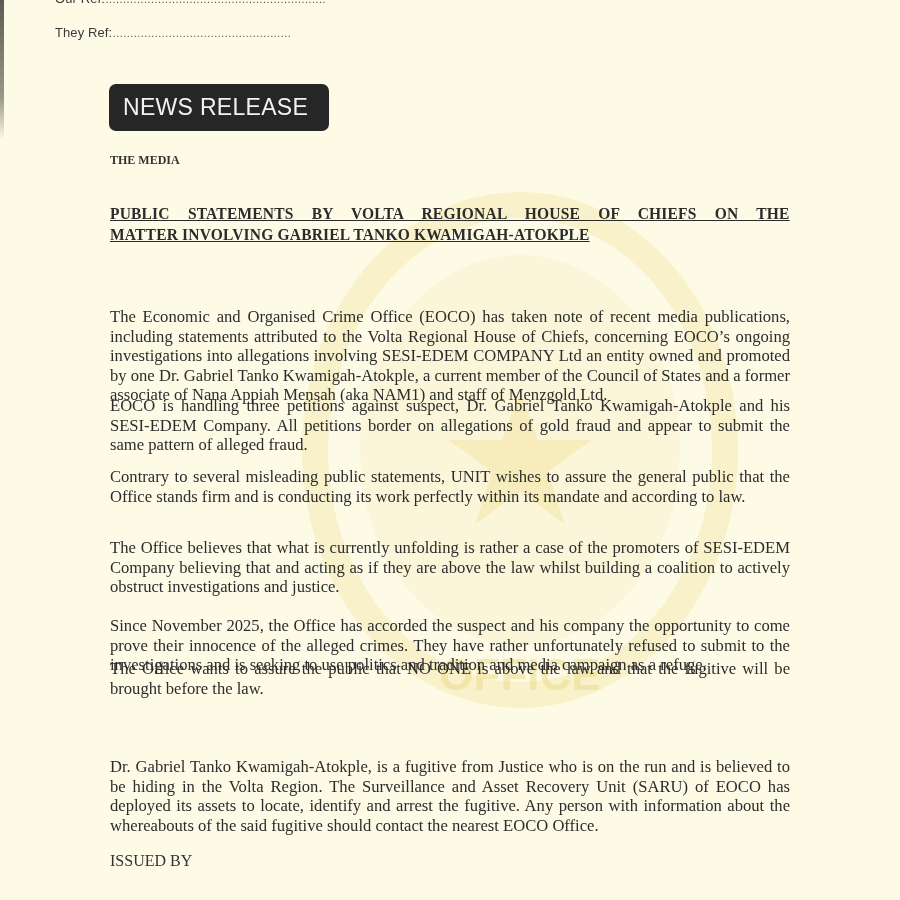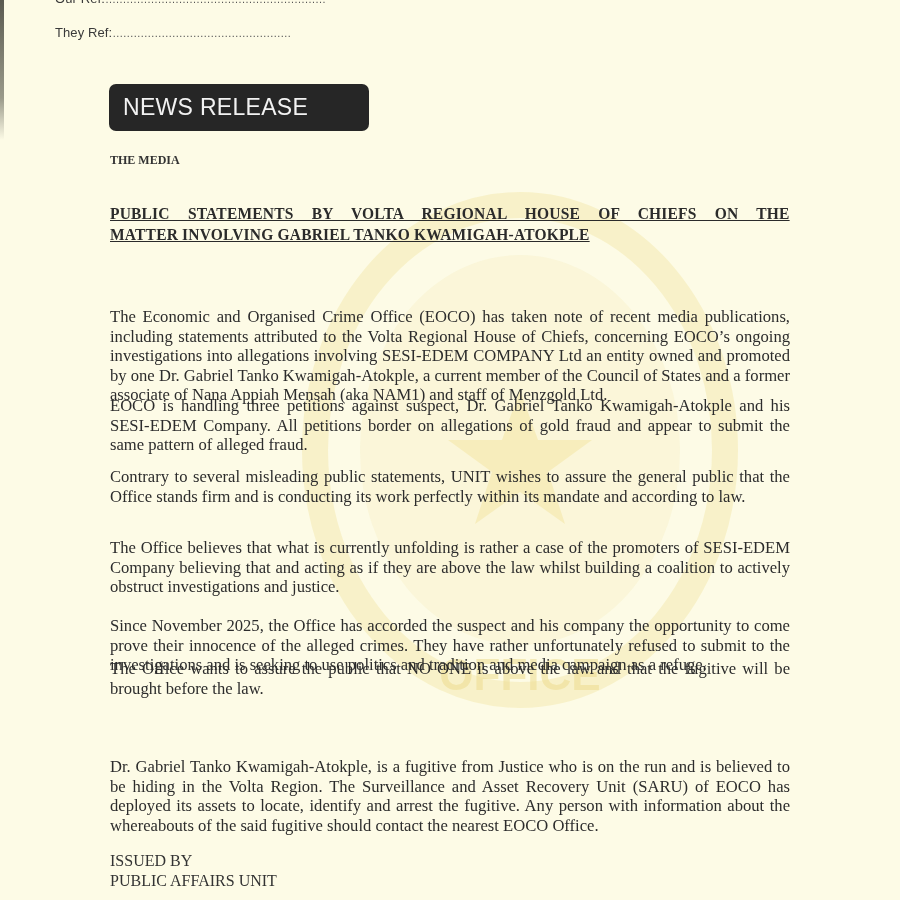--- a/index.html
+++ b/index.html
@@ -18,21 +18,21 @@
       pointer-events: none;
     }
     .refs {
       position: absolute; left: 55px; font-family: "Liberation Sans", "DejaVu Sans", sans-serif;
       font-size: 13px; color: #3a3a3a; letter-spacing: 0.1px;
     }
     .refs .dots { color: #555; letter-spacing: -0.5px; font-size: 11px; }
     .our-ref { top: -9px; }
     .your-ref { top: 25px; }
     .badge {
-      position: absolute; left: 109px; top: 84px; width: 260px; height: 47px;
+      position: absolute; left: 109px; top: 84px; width: 220px; height: 47px;
       background: #262626; border-radius: 7px; color: #f2f2f2;
       font-family: "Liberation Sans", "DejaVu Sans", sans-serif;
       font-size: 23px; line-height: 47px; text-indent: 14px;
       letter-spacing: 0.3px;
     }
     .to-line {
       position: absolute; left: 110px; top: 153px;
       font-weight: bold; font-size: 12px; color: #333;
     }
     .title {
@@ -52,21 +52,21 @@
     }
     .p1 { top: 259px; margin-top: 48px; }
     .p2 { top: 396px; }
     .p3 { top: 467px; }
     .p4 { top: 538px; }
     .p5 { top: 616px; }
     .p6 { top: 659px; }
     .p7 { top: 757px; }
     .issued {
       position: absolute; left: 110px; top: 851px;
-      font-size: 16px; line-height: 20px; color: #333;
+      font-size: 16px; line-height: 20px; color: #333; text-align: center;
     }
   </style>
 </head>
 <body>
 
 <div class="left-edge"></div>
 
 <svg class="watermark" viewBox="0 0 440 520">
   <ellipse cx="220" cy="260" rx="205" ry="245" fill="none" stroke="#f4eab0" stroke-width="26" opacity="0.55"></ellipse>
   <ellipse cx="220" cy="260" rx="160" ry="195" fill="#f7efbf" opacity="0.35"></ellipse>
@@ -93,14 +93,13 @@
 <div class="body-text p1">The Economic and Organised Crime Office (EOCO) has taken note of recent media publications, including statements attributed to the Volta Regional House of Chiefs, concerning EOCO’s ongoing investigations into allegations involving SESI-EDEM COMPANY Ltd an entity owned and promoted by one Dr. Gabriel Tanko Kwamigah-Atokple, a current member of the Council of States and a former associate of Nana Appiah Mensah (aka NAM1) and staff of Menzgold Ltd.</div>
 <div class="body-text p2">EOCO is handling three petitions against suspect, Dr. Gabriel Tanko Kwamigah-Atokple and his SESI-EDEM Company. All petitions border on allegations of gold fraud and appear to submit the same pattern of alleged fraud.</div>
 <div class="body-text p3">Contrary to several misleading public statements, UNIT wishes to assure the general public that the Office stands firm and is conducting its work perfectly within its mandate and according to law.</div>
 <div class="body-text p4">The Office believes that what is currently unfolding is rather a case of the promoters of SESI-EDEM Company believing that and acting as if they are above the law whilst building a coalition to actively obstruct investigations and justice.</div>
 <div class="body-text p5">Since November 2025, the Office has accorded the suspect and his company the opportunity to come prove their innocence of the alleged crimes. They have rather unfortunately refused to submit to the investigations and is seeking to use politics and tradition and media campaign as a refuge.</div>
 <div class="body-text p6">The Office wants to assure the public that NO ONE is above the law and that the fugitive will be brought before the law.</div>
 <div class="body-text p7">Dr. Gabriel Tanko Kwamigah-Atokple, is a fugitive from Justice who is on the run and is believed to be hiding in the Volta Region. The Surveillance and Asset Recovery Unit (SARU) of EOCO has deployed its assets to locate, identify and arrest the fugitive.  Any person with information about the whereabouts of the said fugitive should contact the nearest EOCO Office.</div>
 
 <div class="issued">
   <div>ISSUED BY</div>
-  <div>PUBLIC AFFAIRS UNIT</div>
 </div>
 
 </body></html>

